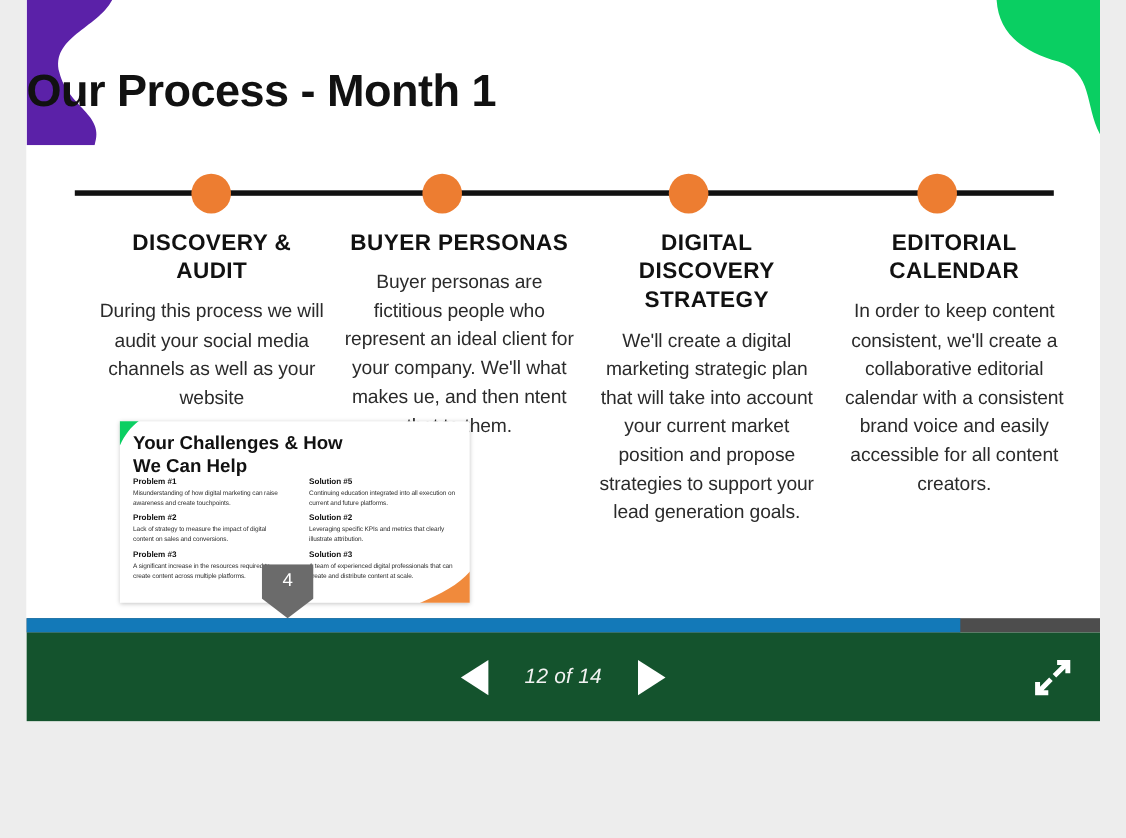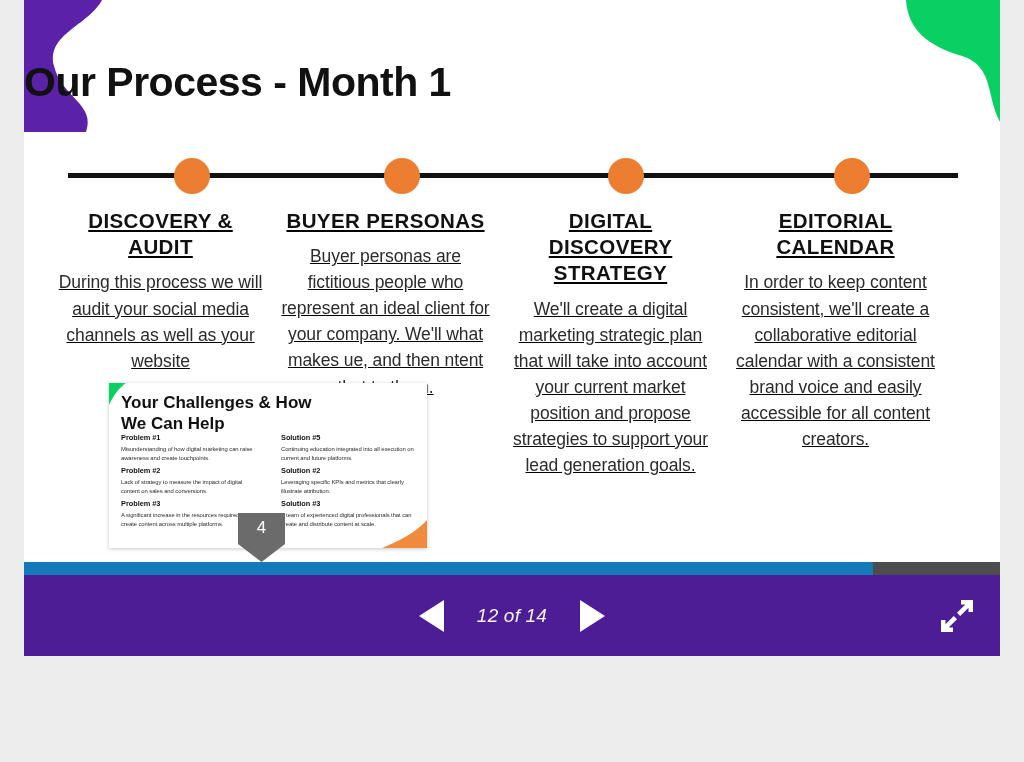--- a/index.html
+++ b/index.html
@@ -38,22 +38,22 @@
   #timeline-line{
     position:absolute;left:44px;top:173px;width:890px;height:5px;background:#111;
   }
   .timeline-dot{
     position:absolute;top:158px;width:36px;height:36px;border-radius:50%;
     background:#ED7D31;
   }
 
   
   #columns{
-    position:absolute;left:24px;top:208px;width:900px;
-    display:flex;gap:0;text-decoration:underline;
+    position:absolute;left:56px;top:208px;width:900px;
+    display:flex;gap:0;
   }
   .col{width:225px;padding:0 8px;box-sizing:border-box;text-align:center;}
   .col-head{
     font-size:20.5px;font-weight:bold;color:#111;letter-spacing:0.4px;
     line-height:1.28;margin-bottom:9px;
   }
   .col-body{
     font-size:17.5px;color:#2b2b2b;line-height:1.49;letter-spacing:-0.1px;
   }
 
@@ -89,21 +89,21 @@
 
   
   #progress-track{
     position:absolute;left:0;top:562px;width:976px;height:13px;background:#4d4d4d;
     cursor:pointer;
   }
   #progress-fill{height:13px;background:#1379b8;width:87.3%;}
 
   
   #controls{
-    position:absolute;left:0;top:575px;width:976px;height:81px;background:#4c1d95;
+    position:absolute;left:0;top:575px;width:976px;height:81px;background:#14532d;
   }
   #nav{
     position:absolute;left:0;top:0;width:976px;height:81px;
     display:flex;align-items:center;justify-content:center;gap:22px;
   }
   .nav-arrow{width:0;height:0;cursor:pointer;}
   #prev-arrow{border-top:16px solid transparent;border-bottom:16px solid transparent;border-right:25px solid #fff;}
   #next-arrow{border-top:16px solid transparent;border-bottom:16px solid transparent;border-left:25px solid #fff;}
   #page-indicator{
     font-size:19px;font-style:italic;color:#f2f2f2;letter-spacing:0.2px;min-width:92px;text-align:center;

